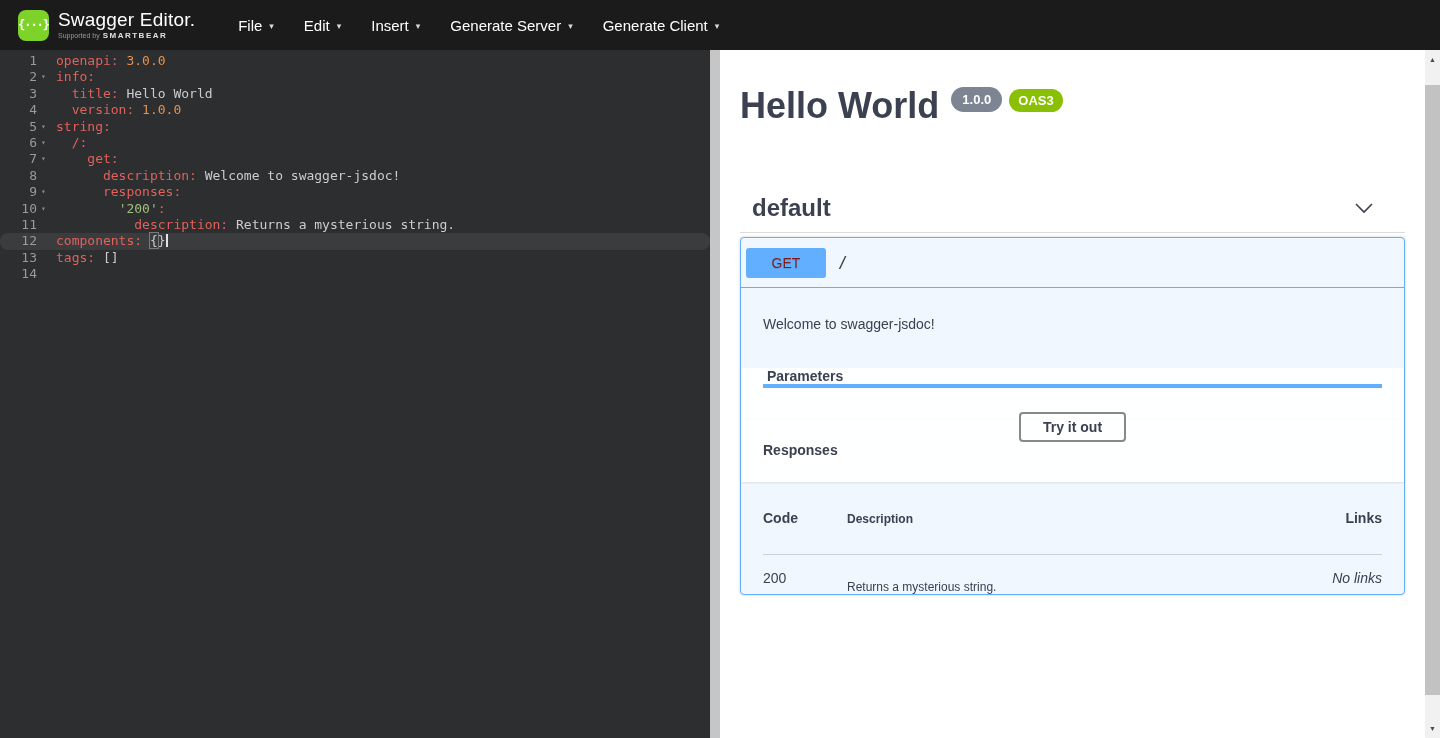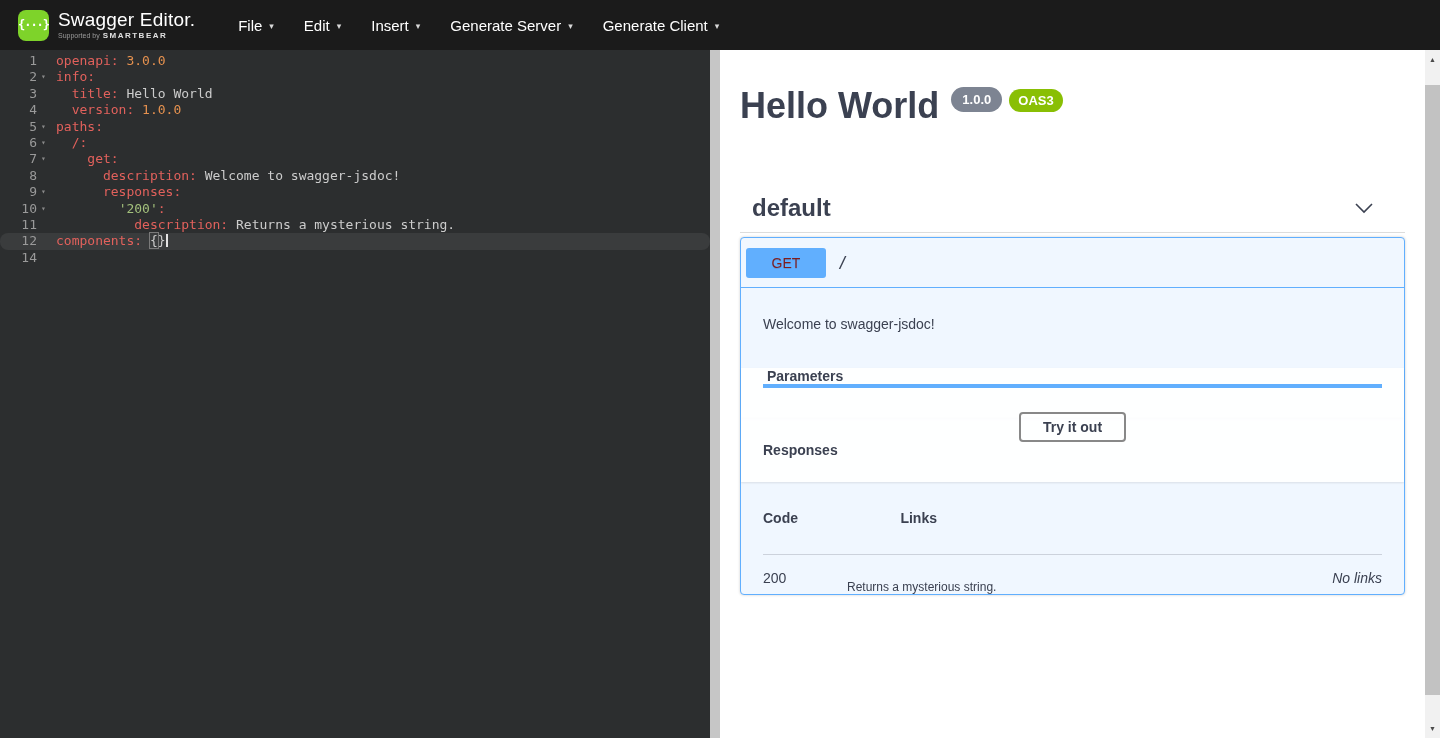--- a/index.html
+++ b/index.html
@@ -148,28 +148,29 @@
     </nav>
 </header>
 
 <div class="main">
 
   <div class="editor" id="code-editor">
       <div class="ed-line"><span class="gutter"><span class="ln">1</span><span class="fold"></span></span><span class="code"><span class="tok-key">openapi:</span><span class="tok-plain"> </span><span class="tok-num">3.0.0</span></span></div>
       <div class="ed-line"><span class="gutter"><span class="ln">2</span><span class="fold">▾</span></span><span class="code"><span class="tok-key">info:</span></span></div>
       <div class="ed-line"><span class="gutter"><span class="ln">3</span><span class="fold"></span></span><span class="code"><span class="tok-plain">  </span><span class="tok-key">title:</span><span class="tok-plain"> Hello World</span></span></div>
       <div class="ed-line"><span class="gutter"><span class="ln">4</span><span class="fold"></span></span><span class="code"><span class="tok-plain">  </span><span class="tok-key">version:</span><span class="tok-plain"> </span><span class="tok-num">1.0.0</span></span></div>
-      <div class="ed-line"><span class="gutter"><span class="ln">5</span><span class="fold">▾</span></span><span class="code"><span class="tok-key">paths:</span></span></div>
+      <div class="ed-line"><span class="gutter"><span class="ln">5</span><span class="fold">▾</span></span><span class="code"><span class="tok-key">string:</span></span></div>
       <div class="ed-line"><span class="gutter"><span class="ln">6</span><span class="fold">▾</span></span><span class="code"><span class="tok-plain">  </span><span class="tok-key">/:</span></span></div>
       <div class="ed-line"><span class="gutter"><span class="ln">7</span><span class="fold">▾</span></span><span class="code"><span class="tok-plain">    </span><span class="tok-key">get:</span></span></div>
       <div class="ed-line"><span class="gutter"><span class="ln">8</span><span class="fold"></span></span><span class="code"><span class="tok-plain">      </span><span class="tok-key">description:</span><span class="tok-plain"> Welcome to swagger-jsdoc!</span></span></div>
       <div class="ed-line"><span class="gutter"><span class="ln">9</span><span class="fold">▾</span></span><span class="code"><span class="tok-plain">      </span><span class="tok-key">responses:</span></span></div>
       <div class="ed-line"><span class="gutter"><span class="ln">10</span><span class="fold">▾</span></span><span class="code"><span class="tok-plain">        </span><span class="tok-str">'200'</span><span class="tok-key">:</span></span></div>
       <div class="ed-line"><span class="gutter"><span class="ln">11</span><span class="fold"></span></span><span class="code"><span class="tok-plain">          </span><span class="tok-key">description:</span><span class="tok-plain"> Returns a mysterious string.</span></span></div>
       <div class="ed-line active"><span class="gutter"><span class="ln">12</span><span class="fold"></span></span><span class="code"><span class="tok-key">components:</span><span class="tok-plain"> </span><span class="tok-brace">{</span><span class="tok-plain">}</span><span class="cursor"></span></span></div>
+      <div class="ed-line"><span class="gutter"><span class="ln">13</span><span class="fold"></span></span><span class="code"><span class="tok-key">tags:</span><span class="tok-plain"> []</span></span></div>
       <div class="ed-line"><span class="gutter"><span class="ln">14</span><span class="fold"></span></span><span class="code"></span></div>
     </div>
 
   <div class="splitter"></div>
 
   <div class="docs">
 
     <div class="info">
       <h1 class="api-title">Hello World</h1>
       <span class="badge badge-version">1.0.0</span>
@@ -202,20 +203,21 @@
 
 
       <div class="section-header responses-header">
         <span class="responses-title">Responses</span>
       </div>
 
       <div class="responses-body">
         <div class="resp-table">
           <div class="resp-head">
             <span class="col-code">Code</span>
+            <span class="col-desc">Description</span>
             <span class="col-links">Links</span>
           </div>
           <div id="resp-rows">
               <div class="resp-row">
                 <span class="col-code">200</span>
                 <span class="col-desc">Returns a mysterious string.</span>
                 <span class="col-links">No links</span>
               </div>
             </div>
         </div>

